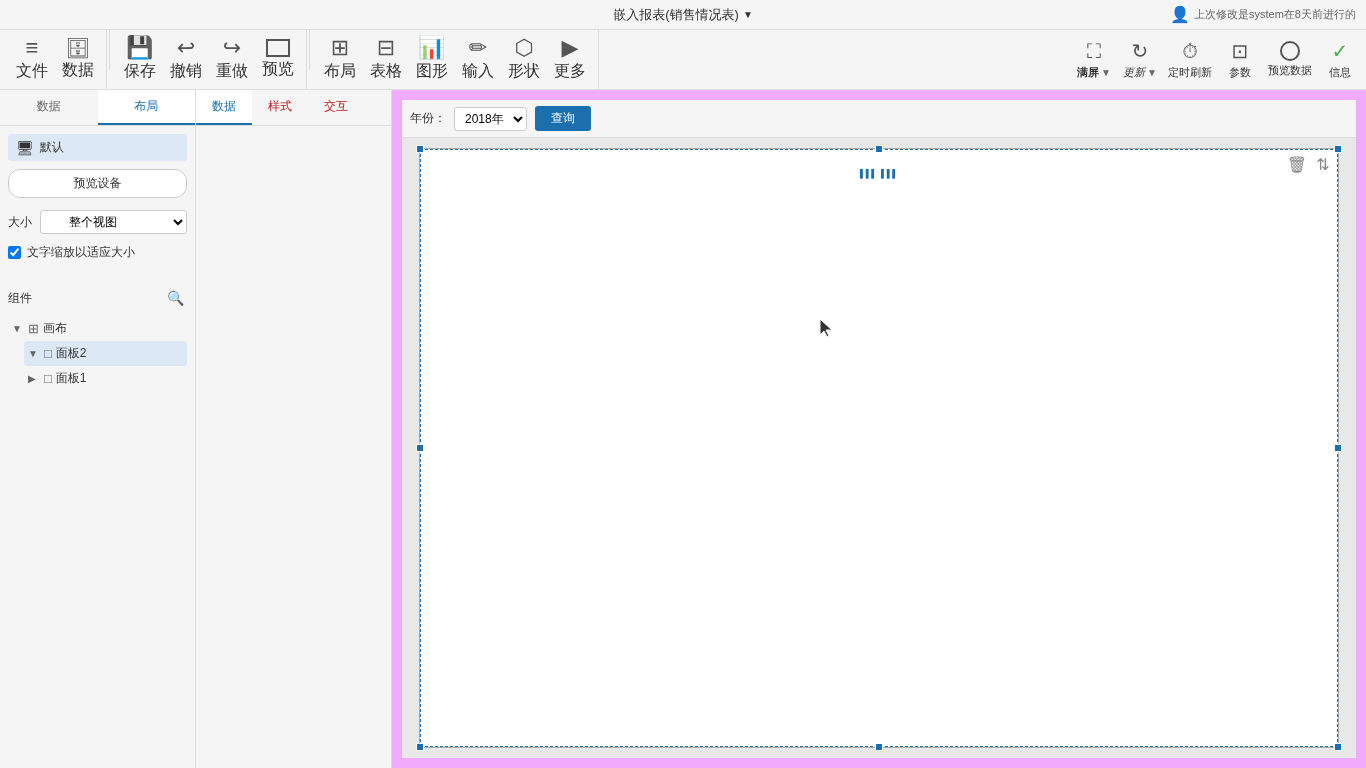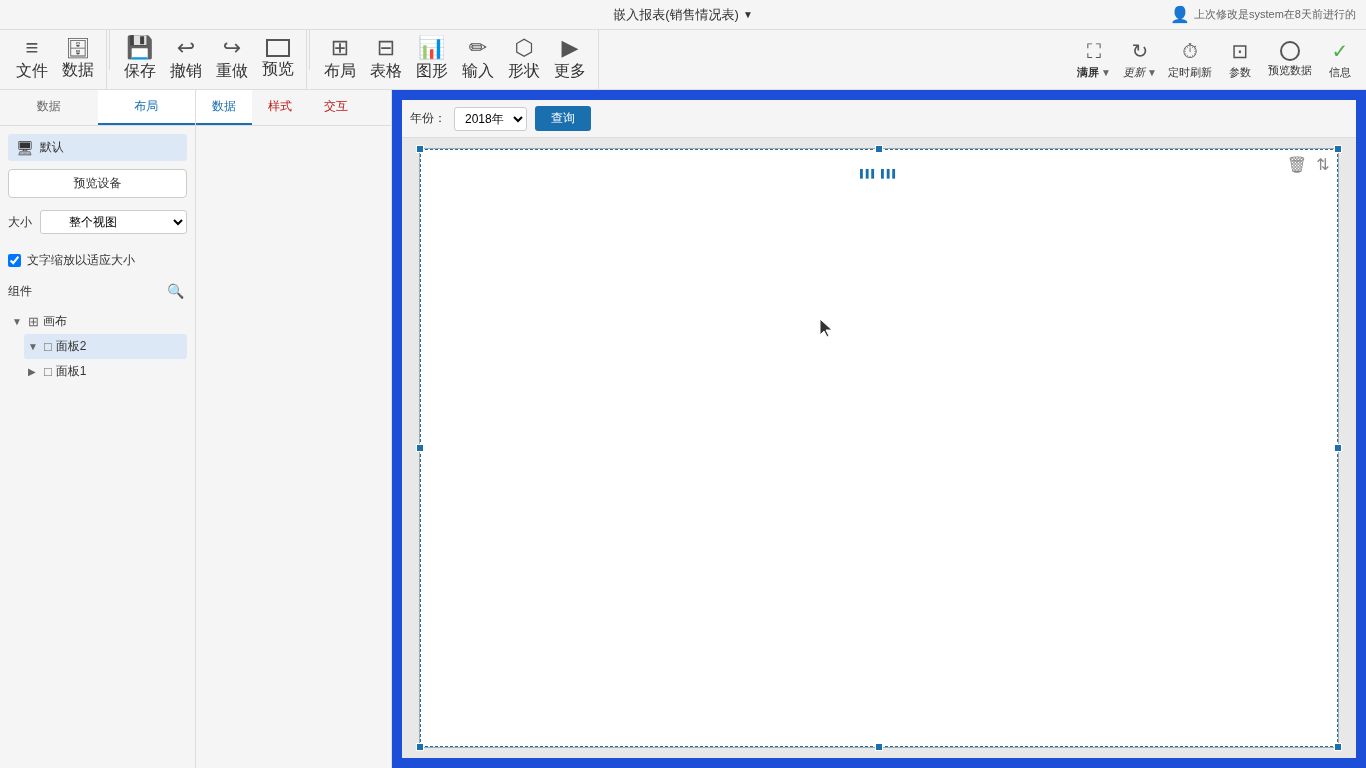--- a/index.html
+++ b/index.html
@@ -175,47 +175,47 @@
       font-size: 12px;
       color: #333;
       margin-bottom: 8px;
     }
     .preview-device-btn {
       display: block;
       width: 100%;
       padding: 5px 10px;
       background: #fff;
       border: 1px solid #ccc;
-      border-radius: 4px;
+      border-radius: 12px;
       cursor: pointer;
       font-size: 12px;
       color: #333;
       text-align: center;
       margin-bottom: 12px;
     }
     .size-row {
       display: flex;
       align-items: center;
       gap: 8px;
-      margin-bottom: 18px;
+      margin-bottom: 10px;
     }
     .size-label { font-size: 12px; color: #333; white-space: nowrap; }
     .size-select {
       flex: 1;
       padding: 3px 24px;
       border: 1px solid #ccc;
       border-radius: 3px;
       font-size: 12px;
       background: #fff;
     }
     .checkbox-row {
       display: flex;
       align-items: center;
       gap: 6px;
-      margin-bottom: 12px;
+      margin-bottom: 27px;
     }
     .checkbox-row input { cursor: pointer; }
     .checkbox-row label { font-size: 12px; color: #333; cursor: pointer; }
 
     .section-title {
       font-size: 12px;
       color: #333;
       margin-bottom: 8px;
       display: flex;
       align-items: center;
@@ -254,21 +254,21 @@
       width: 196px;
       background: #f5f5f5;
       border-right: 1px solid #ddd;
       display: flex;
       flex-direction: column;
     }
 
     
     .canvas-area {
       flex: 1;
-      background: #1d4ed8;
+      background: #f0abfc;
       overflow: auto;
       padding: 10px;
       display: flex;
       flex-direction: column;
     }
     .canvas-toolbar {
       display: flex;
       align-items: center;
       gap: 8px;
       padding: 6px 8px;

